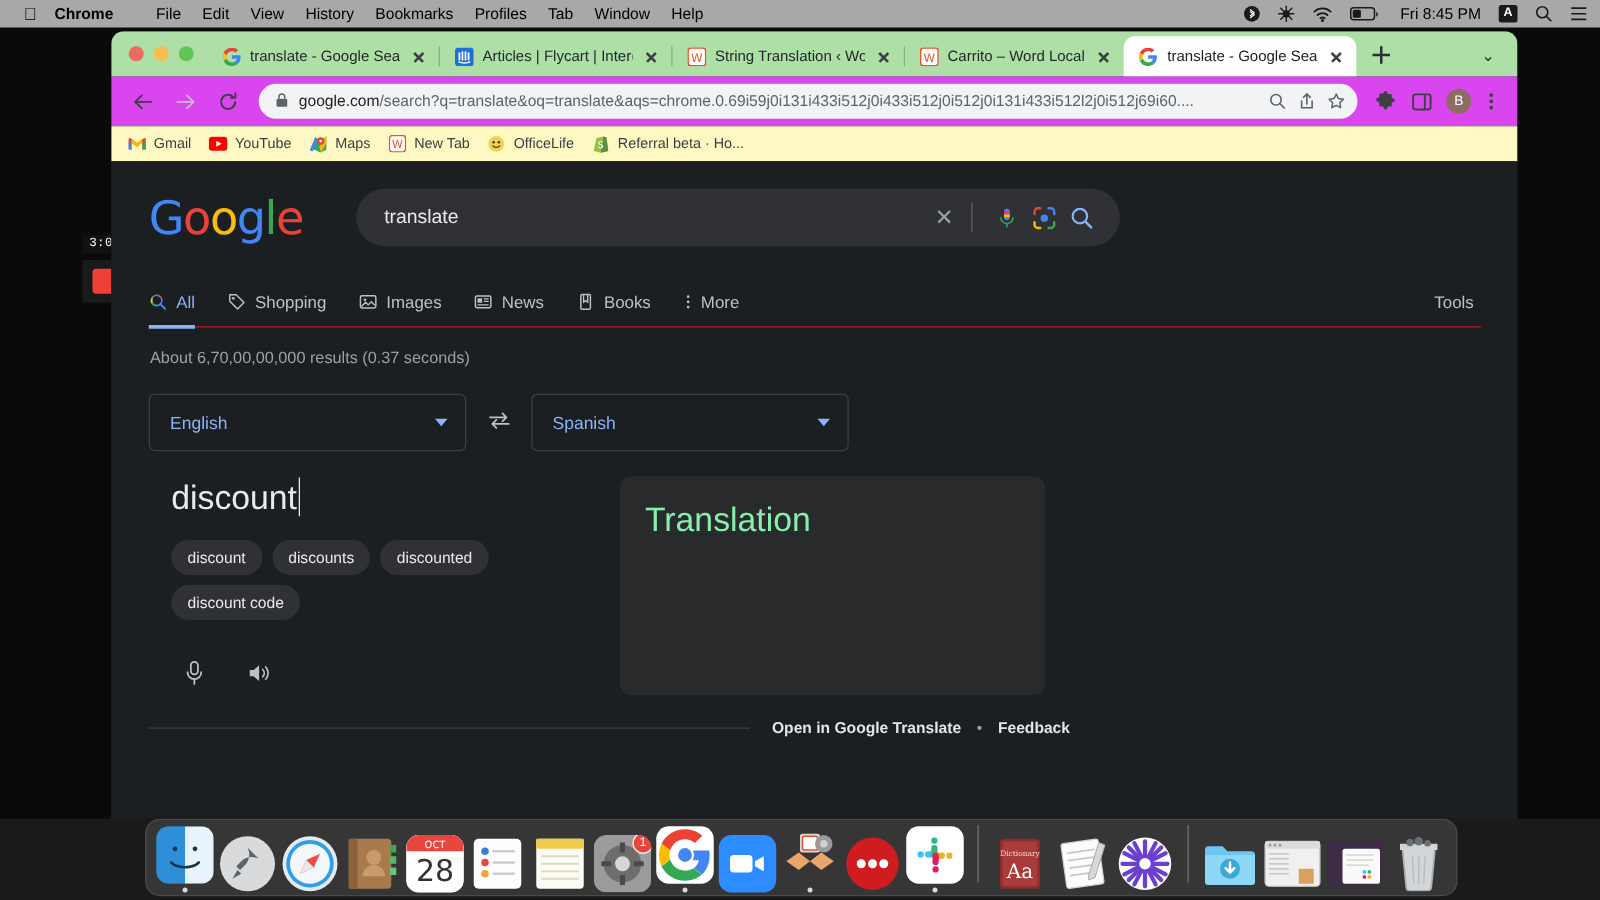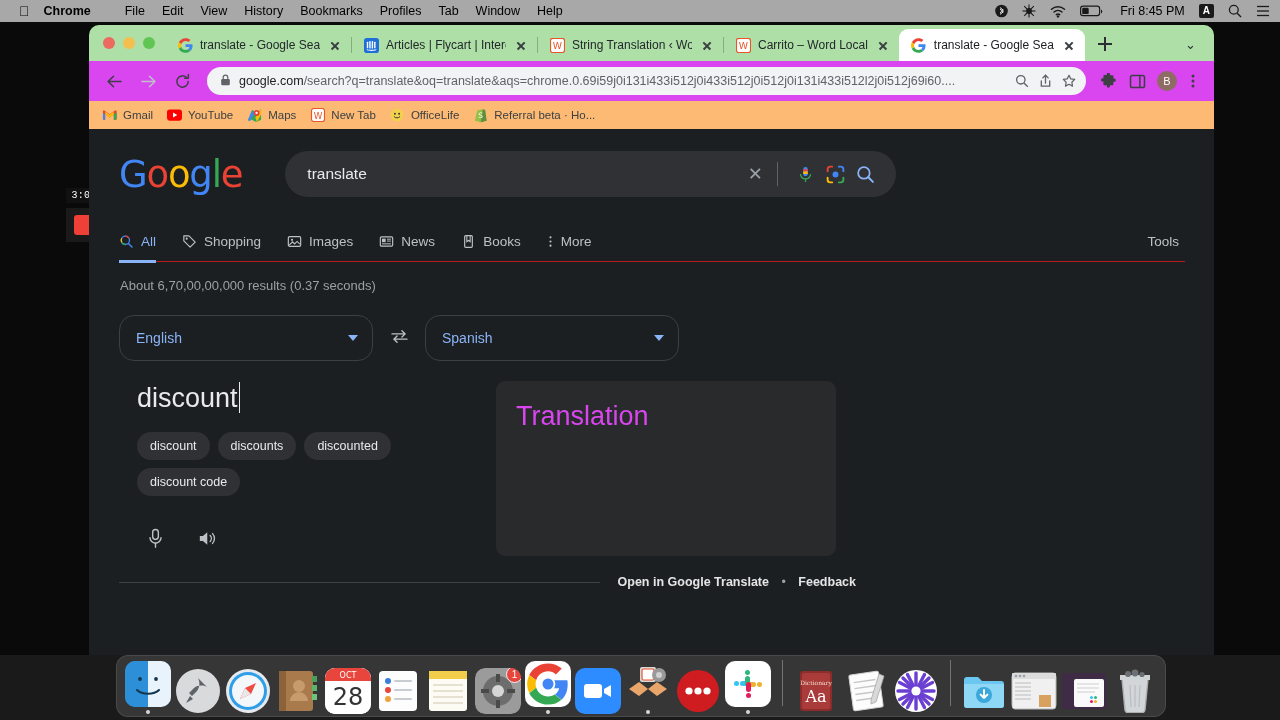--- a/index.html
+++ b/index.html
@@ -107,21 +107,21 @@
   .omnibox .ob-ic { margin-left: 10px; color: #5f6368; font-size: 13px; display: flex; align-items: center; }
   .tb-ic { width: 26px; height: 28px; display: flex; align-items: center; justify-content: center;
            color: #3c4043; margin-left: 3px; }
   .avatar {
     width: 20px; height: 20px; border-radius: 50%; background: #8e6c63; color: #fff;
     font-size: 11px; display: flex; align-items: center; justify-content: center;
     margin-left: 7px;
   }
 
   
-  .bookmarks { height: 28px; background: #fdba74; display: flex; align-items: center; padding: 0 6px; }
+  .bookmarks { height: 28px; background: #fef9c3; display: flex; align-items: center; padding: 0 6px; }
   .bm { display: flex; align-items: center; gap: 6px; padding: 0 7px; font-size: 11.5px; color: #3c4043; }
   .bm .bmico { width: 15px; height: 15px; display:flex; align-items:center; justify-content:center; }
 
   
   .page { background: #1c1f21; height: 526px; position: relative; }
 
   .g-header { display: flex; align-items: center; padding: 22px 0 0 30px; }
   .g-logo {
     font-size: 37px; letter-spacing: -1.2px; line-height: 1;
     font-family: "DejaVu Sans", sans-serif; font-weight: 400;
@@ -152,21 +152,21 @@
   }
   .g-nav-spacer { flex: 1; }
   .g-nav-tools { font-size: 13.5px; color: #bdc1c6; padding-right: 6px; }
 
   .g-stats { margin: 16px 0 0 31px; font-size: 13px; color: #9aa0a6; }
 
   
   .tw { margin: 22px 0 0 30px; position: relative; width: 1000px; }
   .tw-langs { display: flex; align-items: center; }
   .lang-sel {
-    width: 254px; height: 46px; border: 1px solid #3c4043; border-radius: 15px;
+    width: 254px; height: 46px; border: 1px solid #3c4043; border-radius: 5px;
     display: flex; align-items: center; padding: 0 14px 0 16px;
     color: #8ab4f8; font-size: 14px;
   }
   .lang-sel .lname { flex: 1; }
   .lang-sel .caret {
     width: 0; height: 0; border-left: 5.5px solid transparent; border-right: 5.5px solid transparent;
     border-top: 6.5px solid #8ab4f8;
   }
   .swap { width: 52px; text-align: center; color: #bdc1c6; font-size: 15px; }
 
@@ -185,21 +185,21 @@
     background: #303134; color: #e8eaed; font-size: 12.5px;
     padding: 7px 13px; border-radius: 16px; white-space: nowrap;
   }
   .tw-actions { display: flex; align-items: center; gap: 34px; margin-top: 32px; padding-left: 10px; }
   .act-ic { color: #bdc1c6; display: flex; align-items: center; }
 
   .tw-right {
     width: 340px; min-height: 175px; background: #282a2c; border-radius: 9px;
     padding: 18px 20px; margin-left: 37px;
   }
-  .tw-right .ph { color: #d946ef; font-size: 27px; line-height: 34px; }
+  .tw-right .ph { color: #86efac; font-size: 27px; line-height: 34px; }
 
   .tw-footer {
     position: absolute; left: 0; top: 260px; width: 737px;
     display: flex; align-items: center;
   }
   .tw-rule { flex: 1; height: 1px; background: #3c4043; }
   .tw-links { font-size: 12.5px; color: #9aa0a6; padding-left: 18px; white-space: nowrap; }
   .tw-links .lnk { color: #e5e5e5; font-weight: bold; }
   .tw-links .dot { padding: 0 9px; }
 

